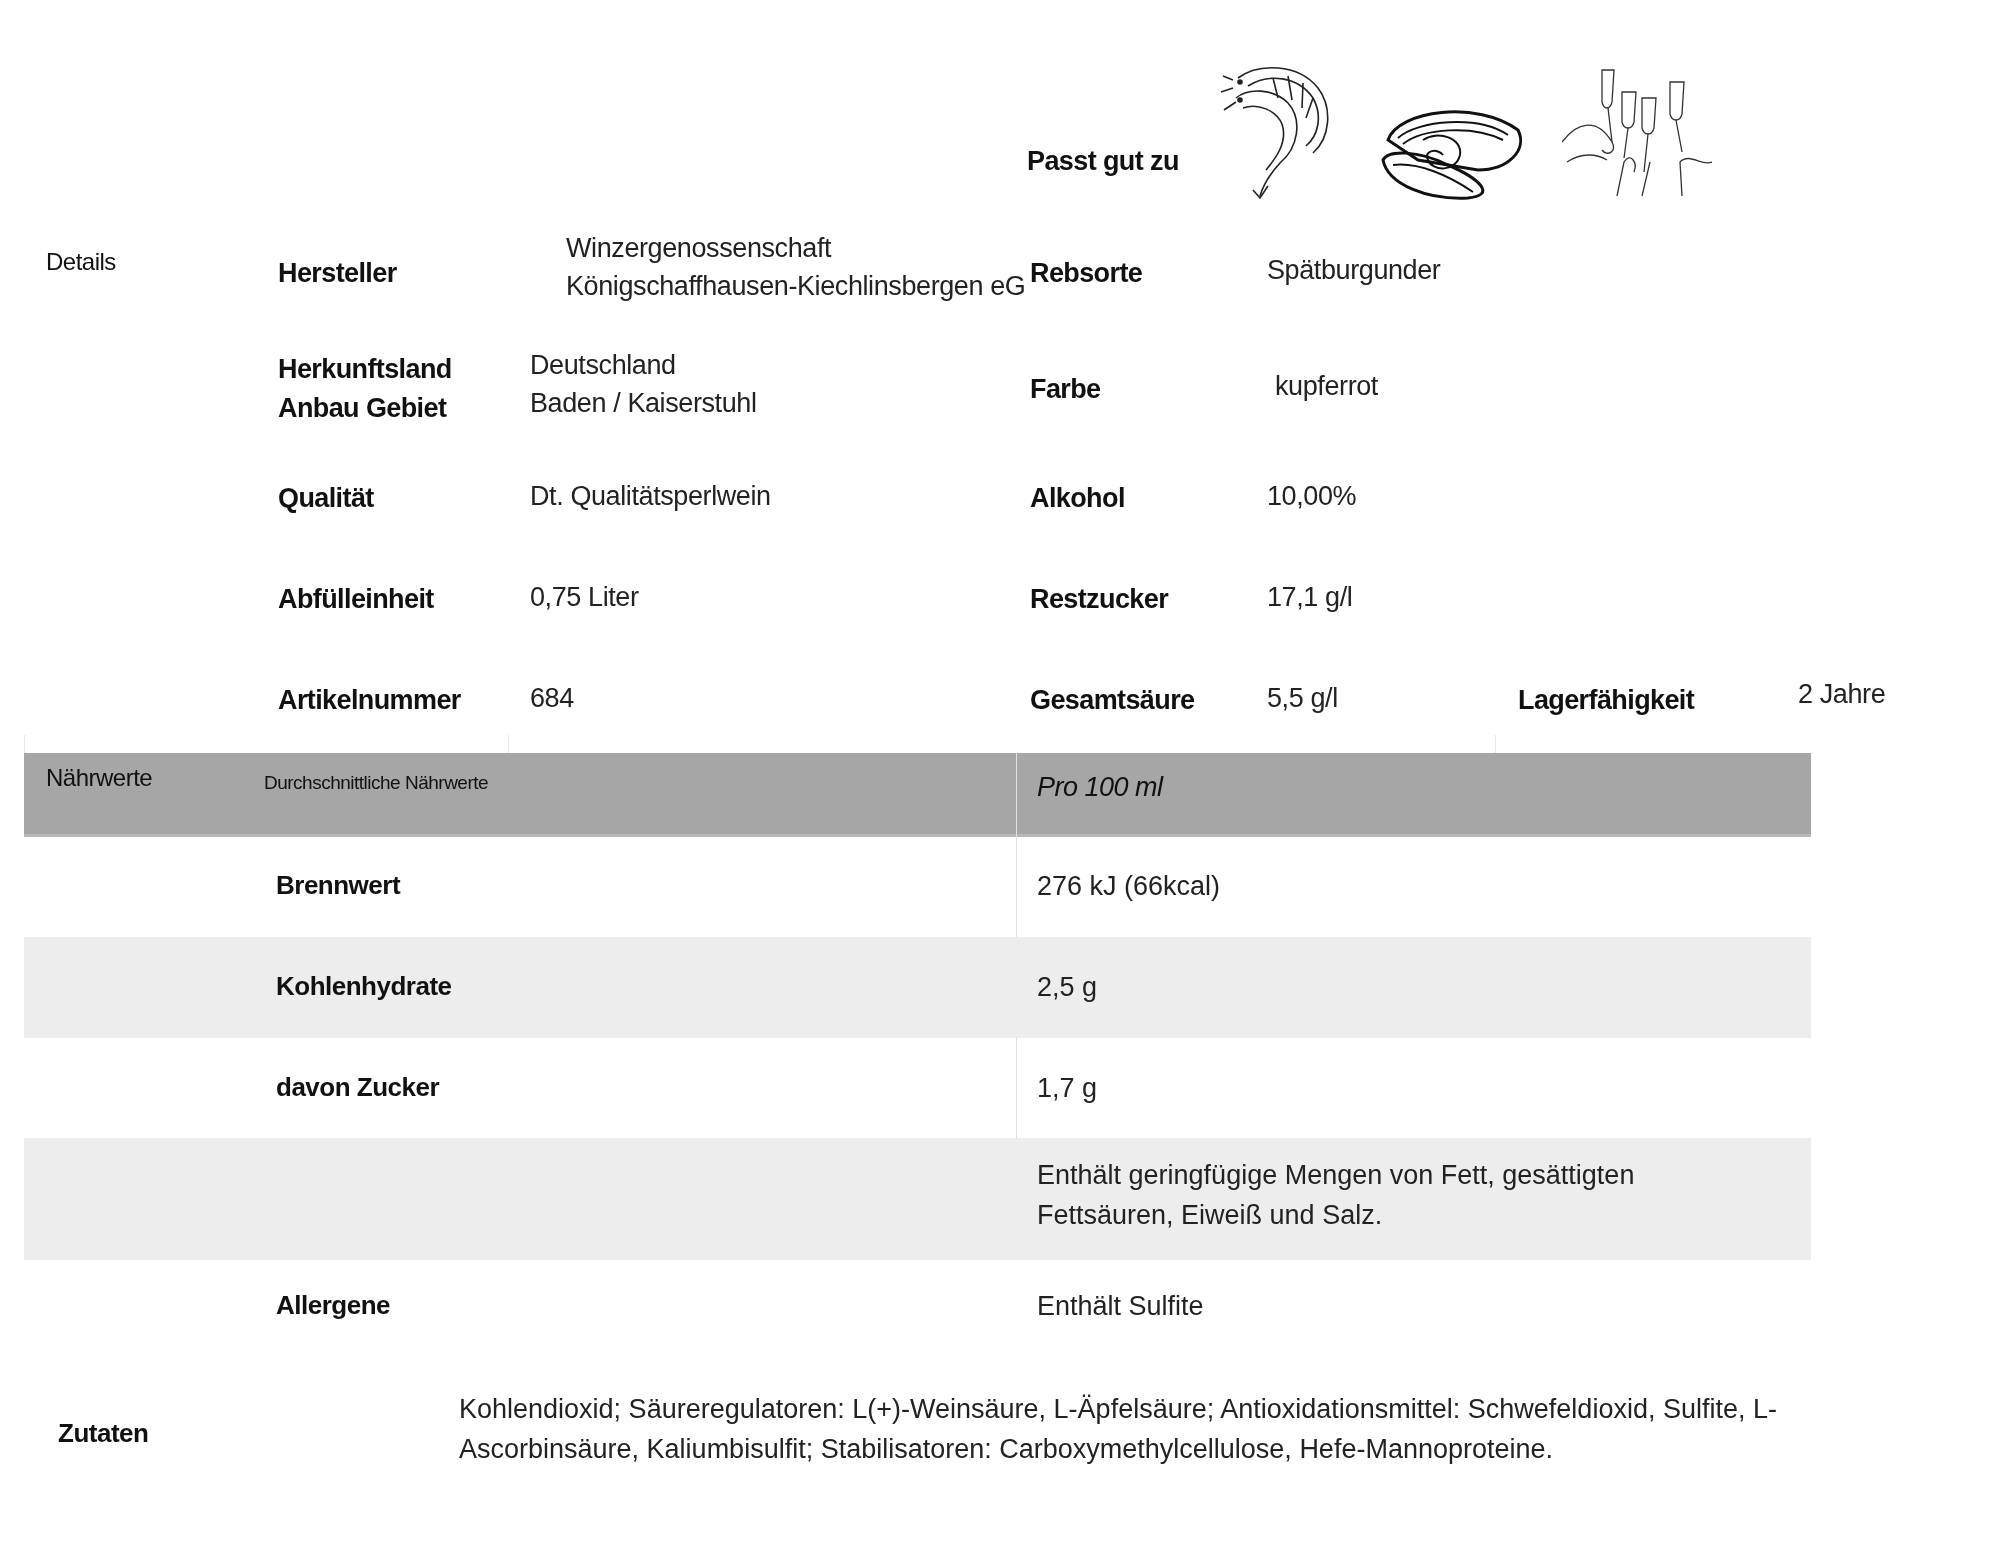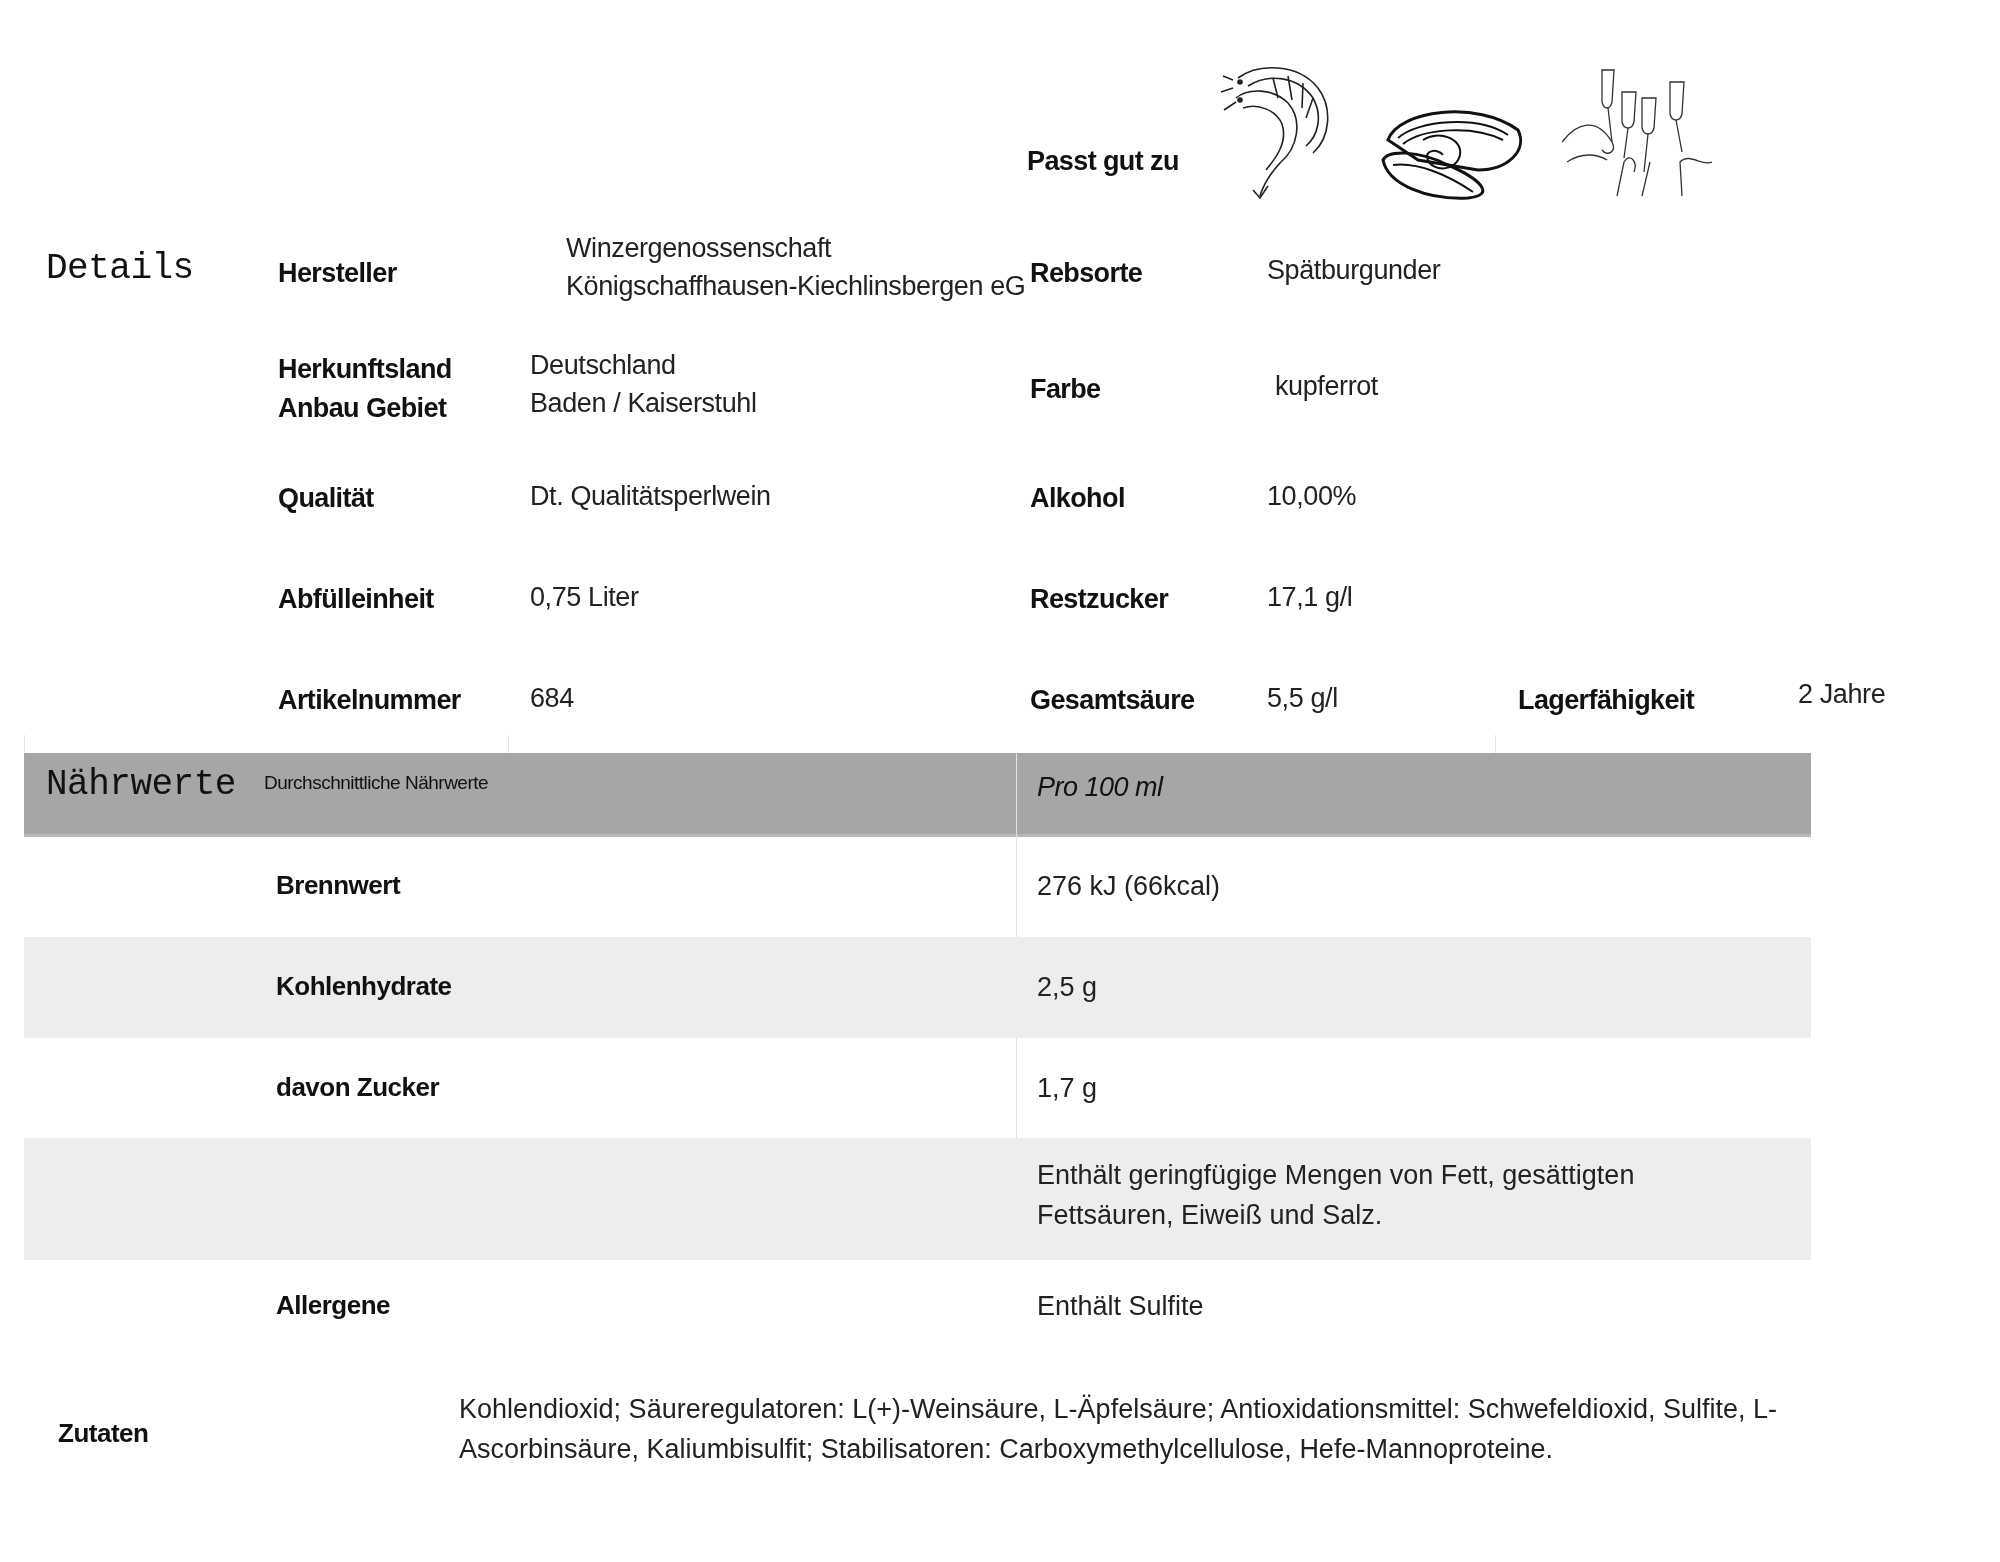--- a/index.html
+++ b/index.html
@@ -1,21 +1,21 @@
 <!DOCTYPE html>
 <html><head>
 <meta charset="utf-8">
 <style>
   html, body { margin: 0; padding: 0; background: #ffffff; }
   body {
     width: 2000px; height: 1562px; position: relative; overflow: hidden;
     font-family: "Liberation Sans", sans-serif; color: #111;
   }
   .abs { position: absolute; }
-  .section-title { font-size: 36px; color: #111; letter-spacing: -0.5px; font-family: Liberation Mono, monospace; }
+  .section-title { font-size: 24px; color: #111; letter-spacing: -0.5px; }
   .lbl { font-size: 27px; font-weight: bold; letter-spacing: -0.6px; color: #111; }
   .val { font-size: 27px; color: #222; line-height: 38px; letter-spacing: -0.4px; }
   .nlbl { font-size: 26px; font-weight: bold; letter-spacing: -0.5px; }
   .nval { font-size: 27px; color: #222; line-height: 40px; }
   .band { position: absolute; left: 24px; width: 1787px; }
   .band.header { background: #a6a6a6; border-bottom: 3px solid #b8b8b8; }
   .band.grey { background: #ededed; }
   .vsep { position: absolute; width: 1px; background: #e6e6e6; }
   .icon-box { position: absolute; }
   svg { display: block; }

